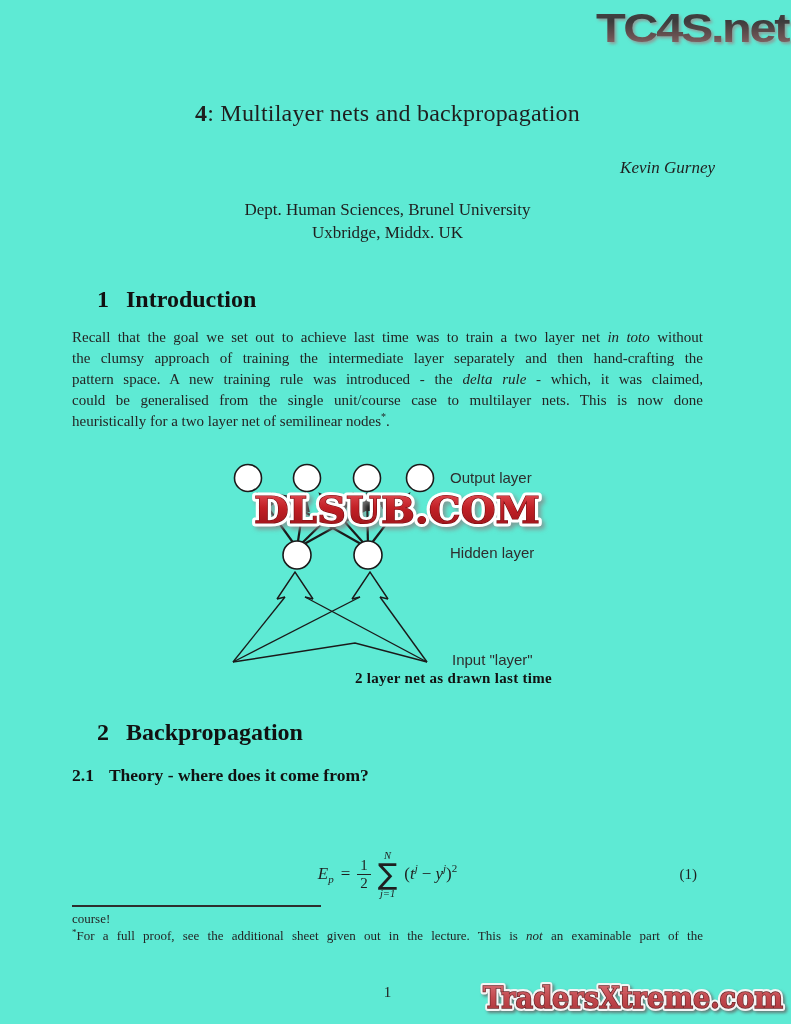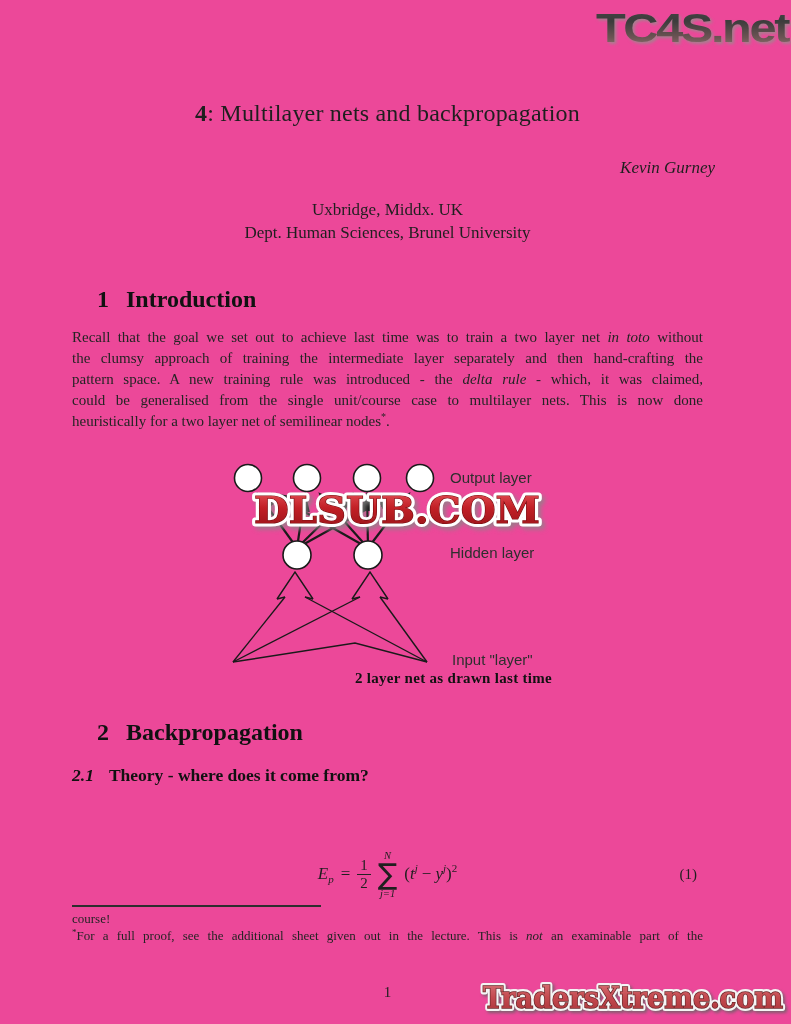--- a/index.html
+++ b/index.html
@@ -1,30 +1,30 @@
 <!DOCTYPE html>
 <html><head>
 <meta charset="utf-8">
 <style>
   html,body{margin:0;padding:0;background:#e8e8e8;}
-  .page{position:relative;width:791px;height:1024px;background:#ec4899;margin:0 auto;
+  .page{position:relative;width:791px;height:1024px;background:#5eead4;margin:0 auto;
         font-family:"Liberation Serif",serif;color:#1f1f1f;overflow:hidden;}
   .abs{position:absolute;}
 
   
   .doc-title{left:72px;top:100px;width:631px;text-align:center;font-size:24px;letter-spacing:.2px;}
   .doc-title .tnum{font-weight:bold;}
   .author{left:84px;top:158px;width:631px;text-align:right;font-size:17px;font-style:italic;}
   .affil{left:72px;top:198px;width:631px;text-align:center;font-size:17px;line-height:23px;}
 
   
   .h1{left:80px;font-size:24px;font-weight:bold;color:#111;margin-left:17px;}
   .h1 .secnum{display:inline-block;margin-right:17px;}
   .h2{left:72px;font-size:17.5px;font-weight:bold;color:#111;}
-  .h2 .secnum{display:inline-block;margin-right:15px;font-style:italic;}
+  .h2 .secnum{display:inline-block;margin-right:15px;}
 
   
   .para{left:72px;width:631px;font-size:15px;line-height:21px;color:#242424;}
   .pline{white-space:nowrap;overflow:hidden;text-align:justify;text-align-last:justify;}
   .pline.last{text-align-last:left;}
   .it{font-style:italic;}
   .fnmark{font-size:10px;vertical-align:super;line-height:0;}
 
   
   .fig-svg{left:222px;top:458px;z-index:1;}
@@ -73,22 +73,22 @@
       </linearGradient>
     </defs>
     <text x="100" y="39" text-anchor="middle" font-family="Liberation Sans, sans-serif" font-weight="bold" font-size="41" letter-spacing="-2" textLength="192" lengthAdjust="spacingAndGlyphs" fill="url(#g-tc4s)">TC4S.net</text>
   </svg>
 
   <div class="abs doc-title">
     <span class="tnum">4</span><span>: Multilayer nets and backpropagation</span>
   </div>
   <div class="abs author">Kevin Gurney</div>
   <div class="abs affil">
+    <div>Dept. Human Sciences, Brunel University</div>
     <div>Uxbridge, Middx. UK</div>
-    <div>Dept. Human Sciences, Brunel University</div>
   </div>
 
   <div class="abs h1" style="top:286px;">
     <span class="secnum">1</span><span>Introduction</span>
   </div>
 
   <div class="abs para" style="top:327px;">
     <div class="pline"><span>Recall that the goal we set out to achieve last time was to train a two layer net </span><span class="it">in toto</span><span> without</span></div>
     <div class="pline">the clumsy approach of training the intermediate layer separately and then hand-crafting the</div>
     <div class="pline"><span>pattern space.  A new training rule was introduced - the </span><span class="it">delta rule</span><span> - which, it was claimed,</span></div>

